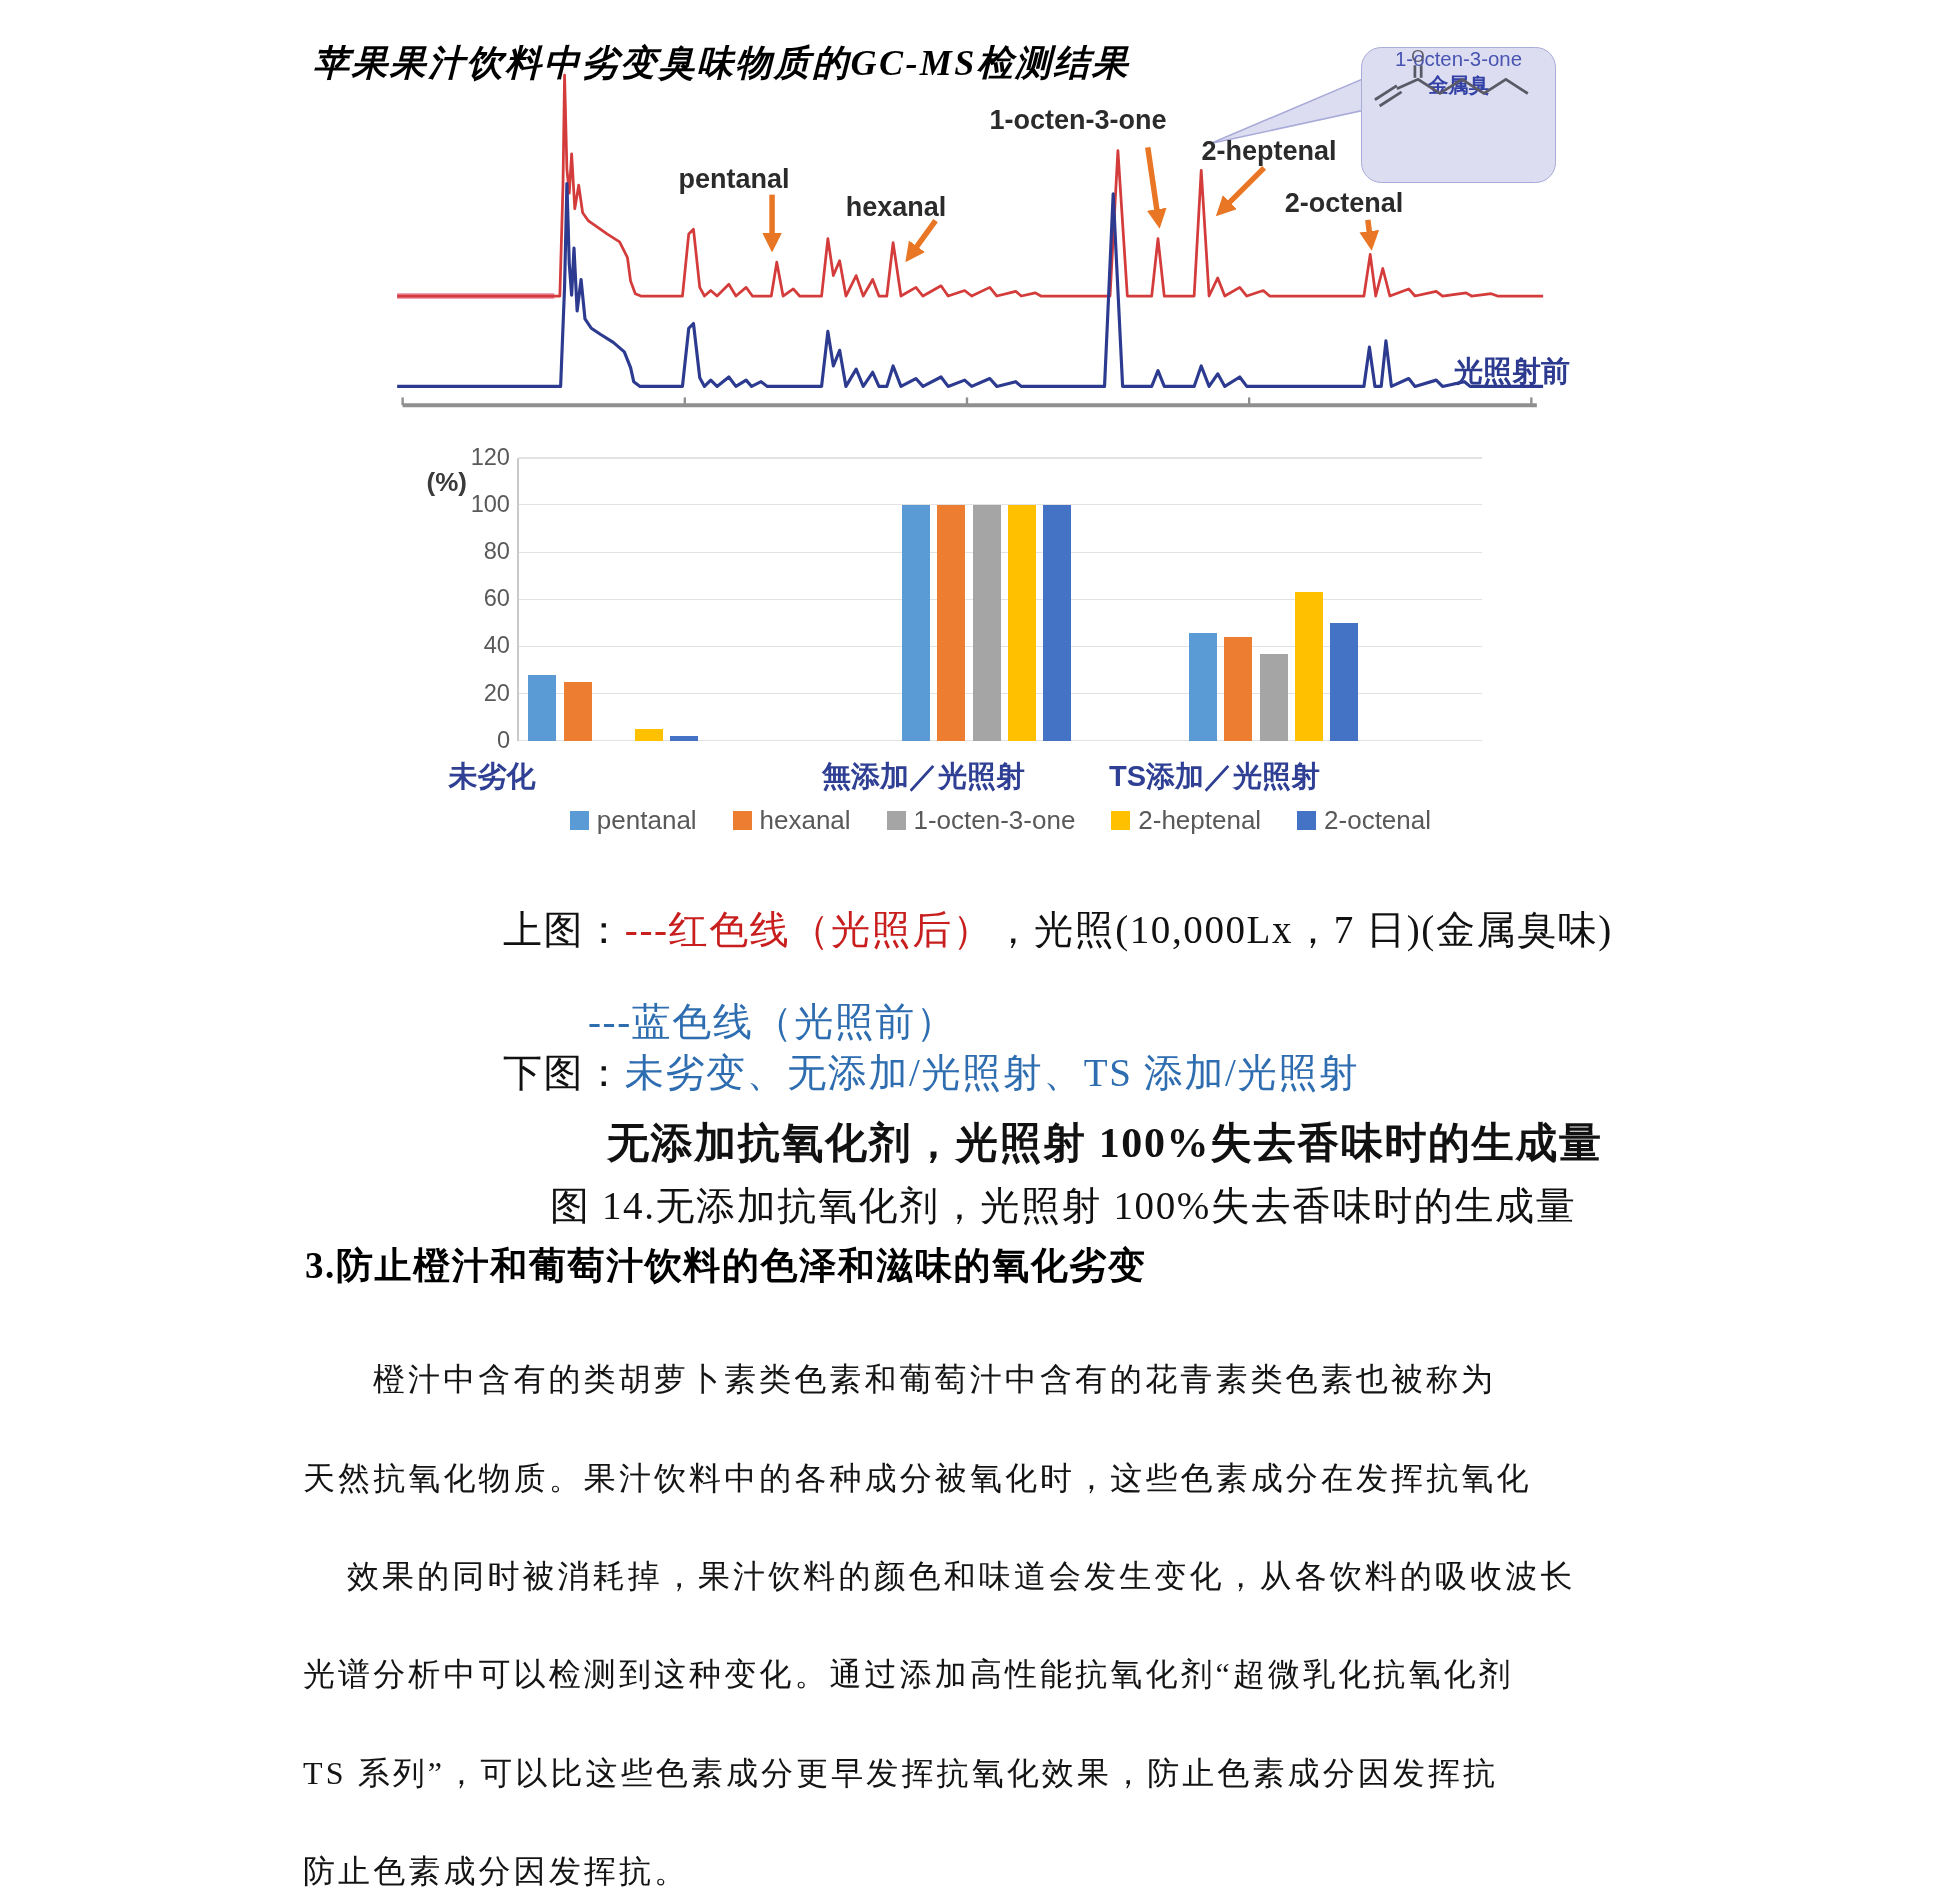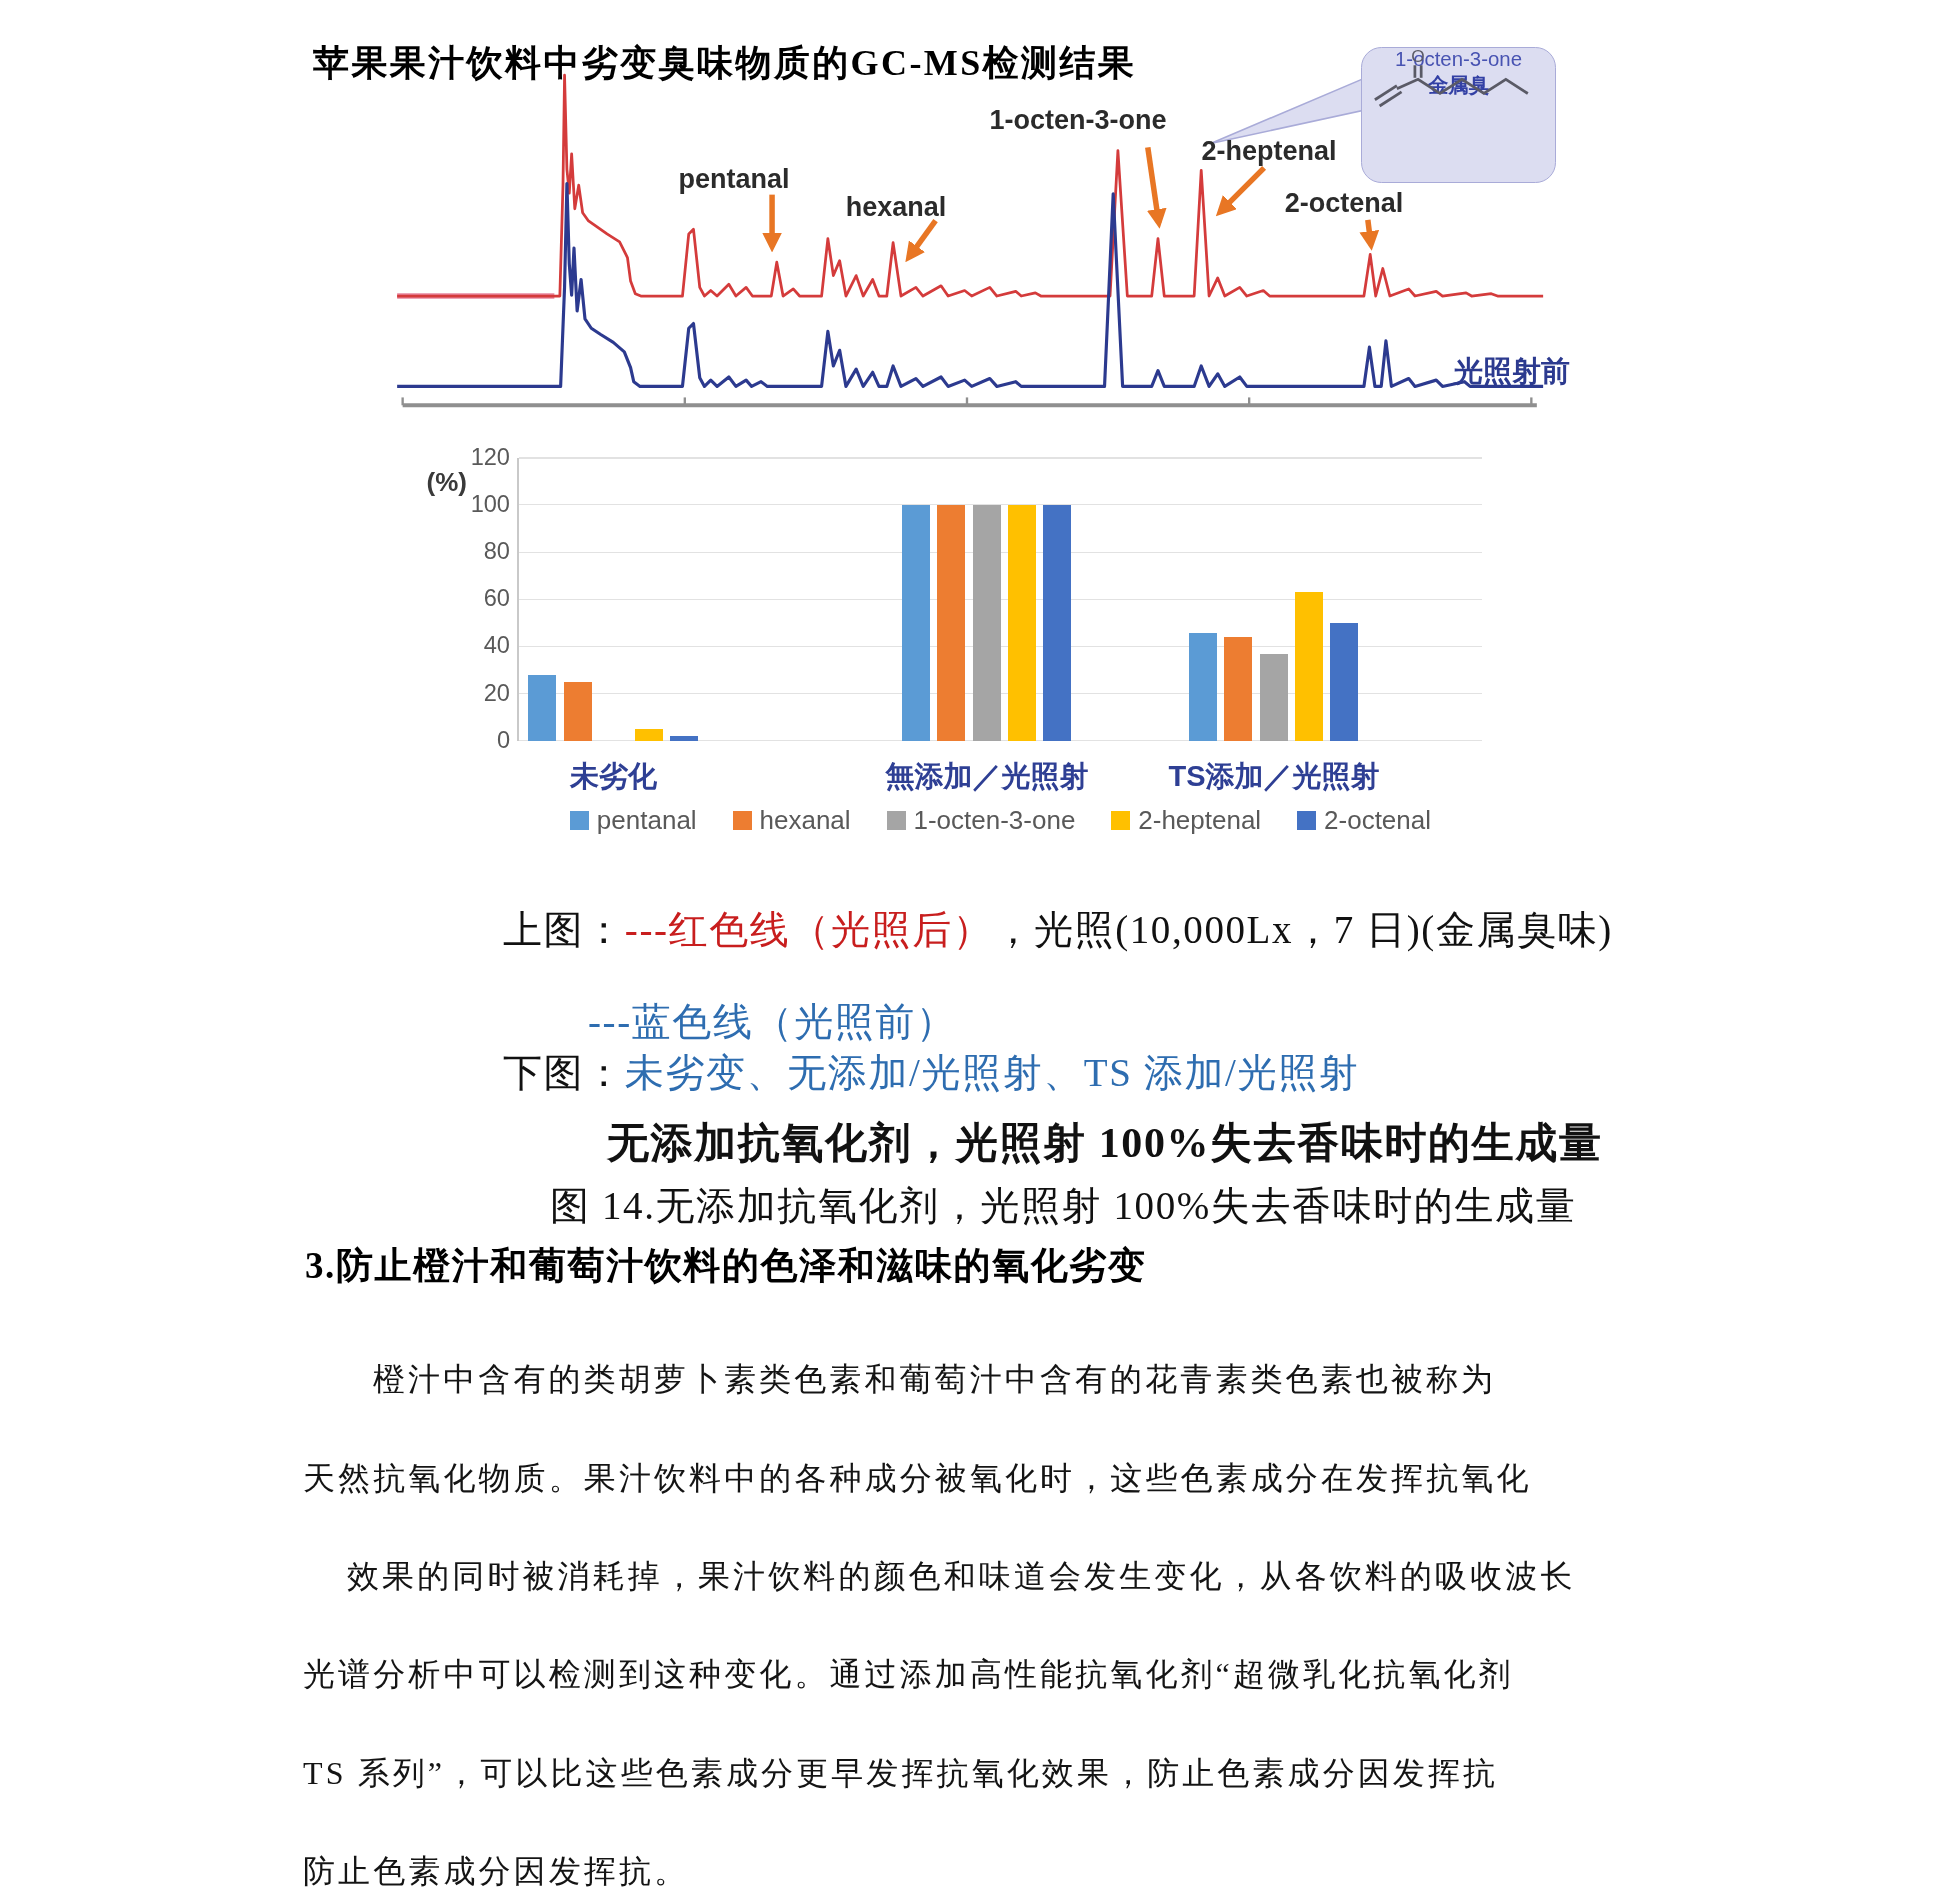--- a/index.html
+++ b/index.html
@@ -1,39 +1,39 @@
 <!DOCTYPE html>
 <html style="font-size:12.6px"><head>
 <meta charset="utf-8">
 <style>
   html,body{margin:0;padding:0;background:#ffffff;}
   body{width:1950px;height:1902px;position:relative;font-family:"Liberation Serif",serif;color:#111;}
   .abs{position:absolute;}
   
-  .doc-title{left:313px;top:39px;font-size:36px;font-weight:bold;letter-spacing:2.4px;color:#000;}
+  .doc-title{left:313px;top:39px;font-size:36px;font-weight:bold;letter-spacing:2.4px;color:#000;font-style:italic;}
   
   .chrom{left:393px;top:27.5px;width:1203px;height:393px;}
   .chrom svg{position:absolute;left:0;top:0;}
   .peak-label{position:absolute;width:204px;text-align:center;font-family:"Liberation Sans",sans-serif;font-size:27px;font-weight:bold;color:#2b2b2b;}
   .cond-label{position:absolute;font-family:"Liberation Sans",sans-serif;font-weight:bold;font-size:29px;line-height:38px;}
   .cond-after{left:1022px;top:195px;color:#e52763;}
   .cond-before{left:1061px;top:324px;color:#2c3a8f;}
   .bubble{position:absolute;left:968px;top:19.7px;width:193px;height:134px;background:#dcddf1;border:1.6px solid #a9abd8;border-radius:20.4px;display:flex;flex-direction:column;align-items:center;}
   .bubble .struct{width:185px;height:69px;}
   .bubble .bname{font-family:"Liberation Sans",sans-serif;font-size:20.4px;color:#4853b2;line-height:23.6px;}
   .bubble .bodor{font-family:"Liberation Sans",sans-serif;font-size:20.4px;font-weight:bold;color:#3340a5;line-height:27px;}
   
   .barwrap{left:425px;top:450px;width:1093px;height:405px;font-family:"Liberation Sans",sans-serif;}
   .unit-label{position:absolute;left:1.6px;top:17.3px;font-size:26px;font-weight:600;color:#3a3a3a;}
   .ytick{position:absolute;width:63px;left:22px;text-align:right;font-size:23.6px;color:#595959;}
   .plot{position:absolute;left:94px;top:7.9px;width:963px;height:283px;}
   .gridline{position:absolute;left:0;width:963px;height:1.6px;background:#e2e2e2;}
   .y-axis{position:absolute;left:-1.6px;top:0;width:1.6px;height:283px;background:#c9c9c9;}
   .bar{position:absolute;}
-  .group-label{position:absolute;width:330px;text-align:center;font-size:29px;font-weight:bold;color:#2e3f94;top:307px;}
+  .group-label{position:absolute;width:330px;text-align:left;font-size:29px;font-weight:bold;color:#2e3f94;top:307px;}
   .legend{position:absolute;left:94px;top:355px;width:963px;display:flex;justify-content:center;gap:36px;align-items:center;}
   .legend-item{display:flex;align-items:center;gap:7.9px;}
   .legend-swatch{width:19px;height:19px;}
   .legend-label{font-size:26px;color:#595959;}
   
   .note{font-size:39px;letter-spacing:1.6px;}
   .note .red{color:#c81e1e;}
   .note .blue{color:#2e6db0;}
   .n1{left:503px;top:903px;}
   .n2{left:588px;top:975px;margin-top:20px;}

